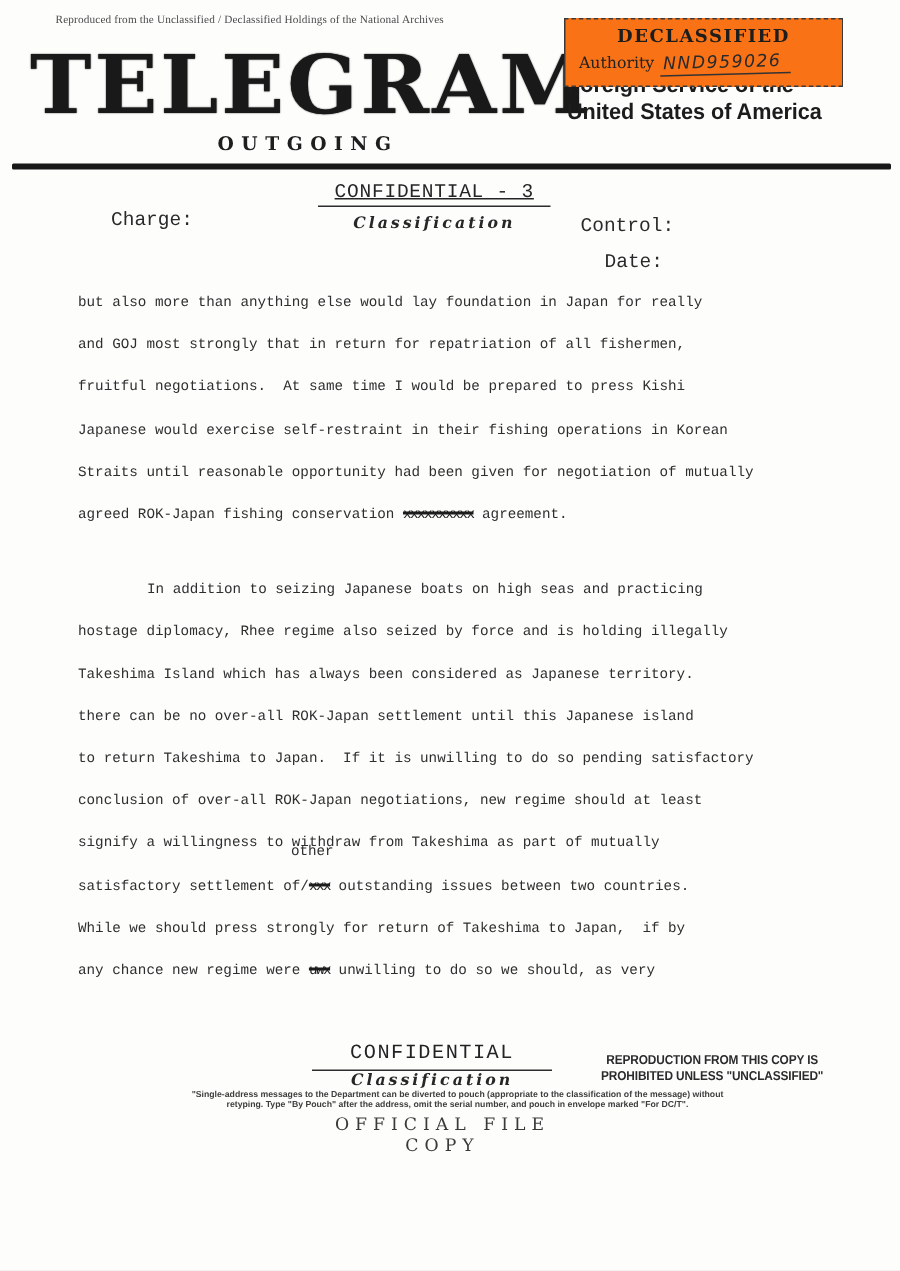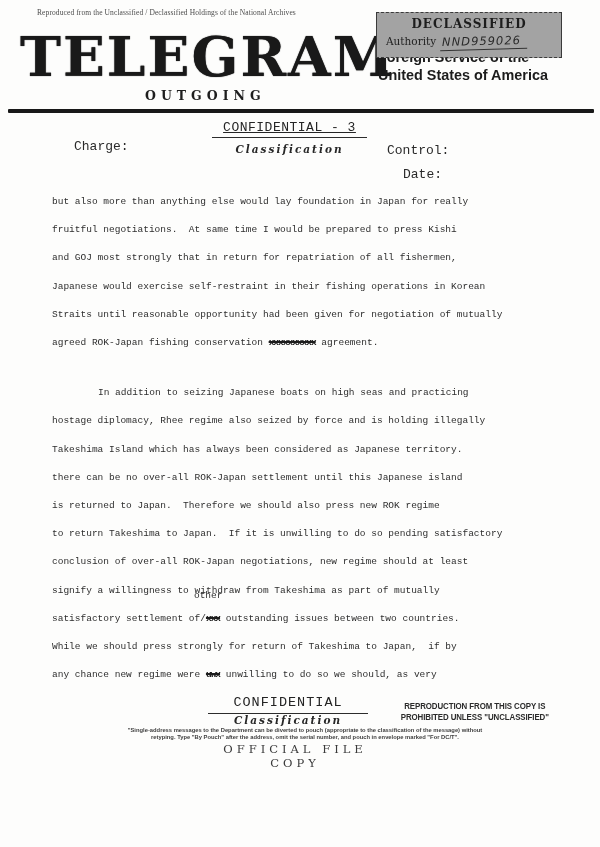--- a/index.html
+++ b/index.html
@@ -14,21 +14,21 @@
   }
   
   .archive-note{
     position:absolute;left:37px;top:8px;
     font-family:Liberation Serif, serif;
     font-size:7.5px;color:#4c4c4c;letter-spacing:.1px;
   }
   
   .stamp-box{
     position:absolute;left:376px;top:12px;width:184px;height:44px;
-    background:#a3a3a3;
+    background:#f97316;
     border-left:1.4px solid #3a3a3a;
     border-right:1.4px solid #3a3a3a;
     border-top:1.2px dashed #3a3a3a;
     border-bottom:1.6px dashed #3a3a3a;
     z-index:3;
   }
   .stamp-title{
     margin-top:4px;text-align:center;
     font-family:"DejaVu Serif", serif;font-weight:bold;
     font-size:12px;letter-spacing:1px;color:#1d1d1d;
@@ -89,21 +89,21 @@
   .label-control{left:387px;top:143px;}
   .label-date{left:403px;top:167px;}
   
   .body-text{
     position:absolute;left:52px;top:188px;width:500px;
     font-size:9.5px;line-height:28.2px;color:#2e2e2e;
   }
   .bodyline{position:relative;white-space:pre;}
   .bodyline.indent{text-indent:46px;margin-top:22px;}
   .strike{
-    font-weight:bold;
+    font-weight:normal;
     text-decoration:line-through;
     text-decoration-thickness:2px;
     letter-spacing:-1px;
     color:#1c1c1c;
   }
   .insert{
     position:absolute;top:-15px;margin-left:-12px;
     line-height:12px;color:#2e2e2e;
   }
   
@@ -157,30 +157,29 @@
 
   <div class="class-head">CONFIDENTIAL - 3</div>
   <div class="class-caption">Classification</div>
 
   <div class="label label-charge">Charge:</div>
   <div class="label label-control">Control:</div>
   <div class="label label-date">Date:</div>
 
   <div class="body-text">
       <div class="bodyline"><span>but also more than anything else would lay foundation in Japan for really</span></div>
+      <div class="bodyline"><span>and GOJ most strongly that in return for repatriation of all fishermen,</span></div>
       <div class="bodyline"><span>fruitful negotiations.  At same time I would be prepared to press Kishi</span></div>
-      <div class="bodyline"><span>and GOJ most strongly that in return for repatriation of all fishermen,</span></div>
       <div class="bodyline"><span>Japanese would exercise self-restraint in their fishing operations in Korean</span></div>
       <div class="bodyline"><span>Straits until reasonable opportunity had been given for negotiation of mutually</span></div>
       <div class="bodyline"><span>agreed ROK-Japan fishing conservation </span><span class="strike">xxxxxxxxxx</span><span> agreement.</span></div>
       <div class="bodyline indent"><span>In addition to seizing Japanese boats on high seas and practicing</span></div>
       <div class="bodyline"><span>hostage diplomacy, Rhee regime also seized by force and is holding illegally</span></div>
       <div class="bodyline"><span>Takeshima Island which has always been considered as Japanese territory.</span></div>
       <div class="bodyline"><span>there can be no over-all ROK-Japan settlement until this Japanese island</span></div>
-      <div class="bodyline"><span>is returned to Japan.  Therefore we should also press new ROK regime</span></div>
       <div class="bodyline"><span>to return Takeshima to Japan.  If it is unwilling to do so pending satisfactory</span></div>
       <div class="bodyline"><span>conclusion of over-all ROK-Japan negotiations, new regime should at least</span></div>
       <div class="bodyline"><span>signify a willingness to withdraw from Takeshima as part of mutually</span></div>
       <div class="bodyline"><span>satisfactory settlement of/</span><span class="insert">other</span><span class="strike">xxx</span><span> outstanding issues between two countries.</span></div>
       <div class="bodyline"><span>While we should press strongly for return of Takeshima to Japan,  if by</span></div>
       <div class="bodyline"><span>any chance new regime were </span><span class="strike">uwx</span><span> unwilling to do so we should, as very</span></div>
     </div>
 
   <div class="class-foot">CONFIDENTIAL</div>
   <div class="class-caption footer-pos">Classification</div>

